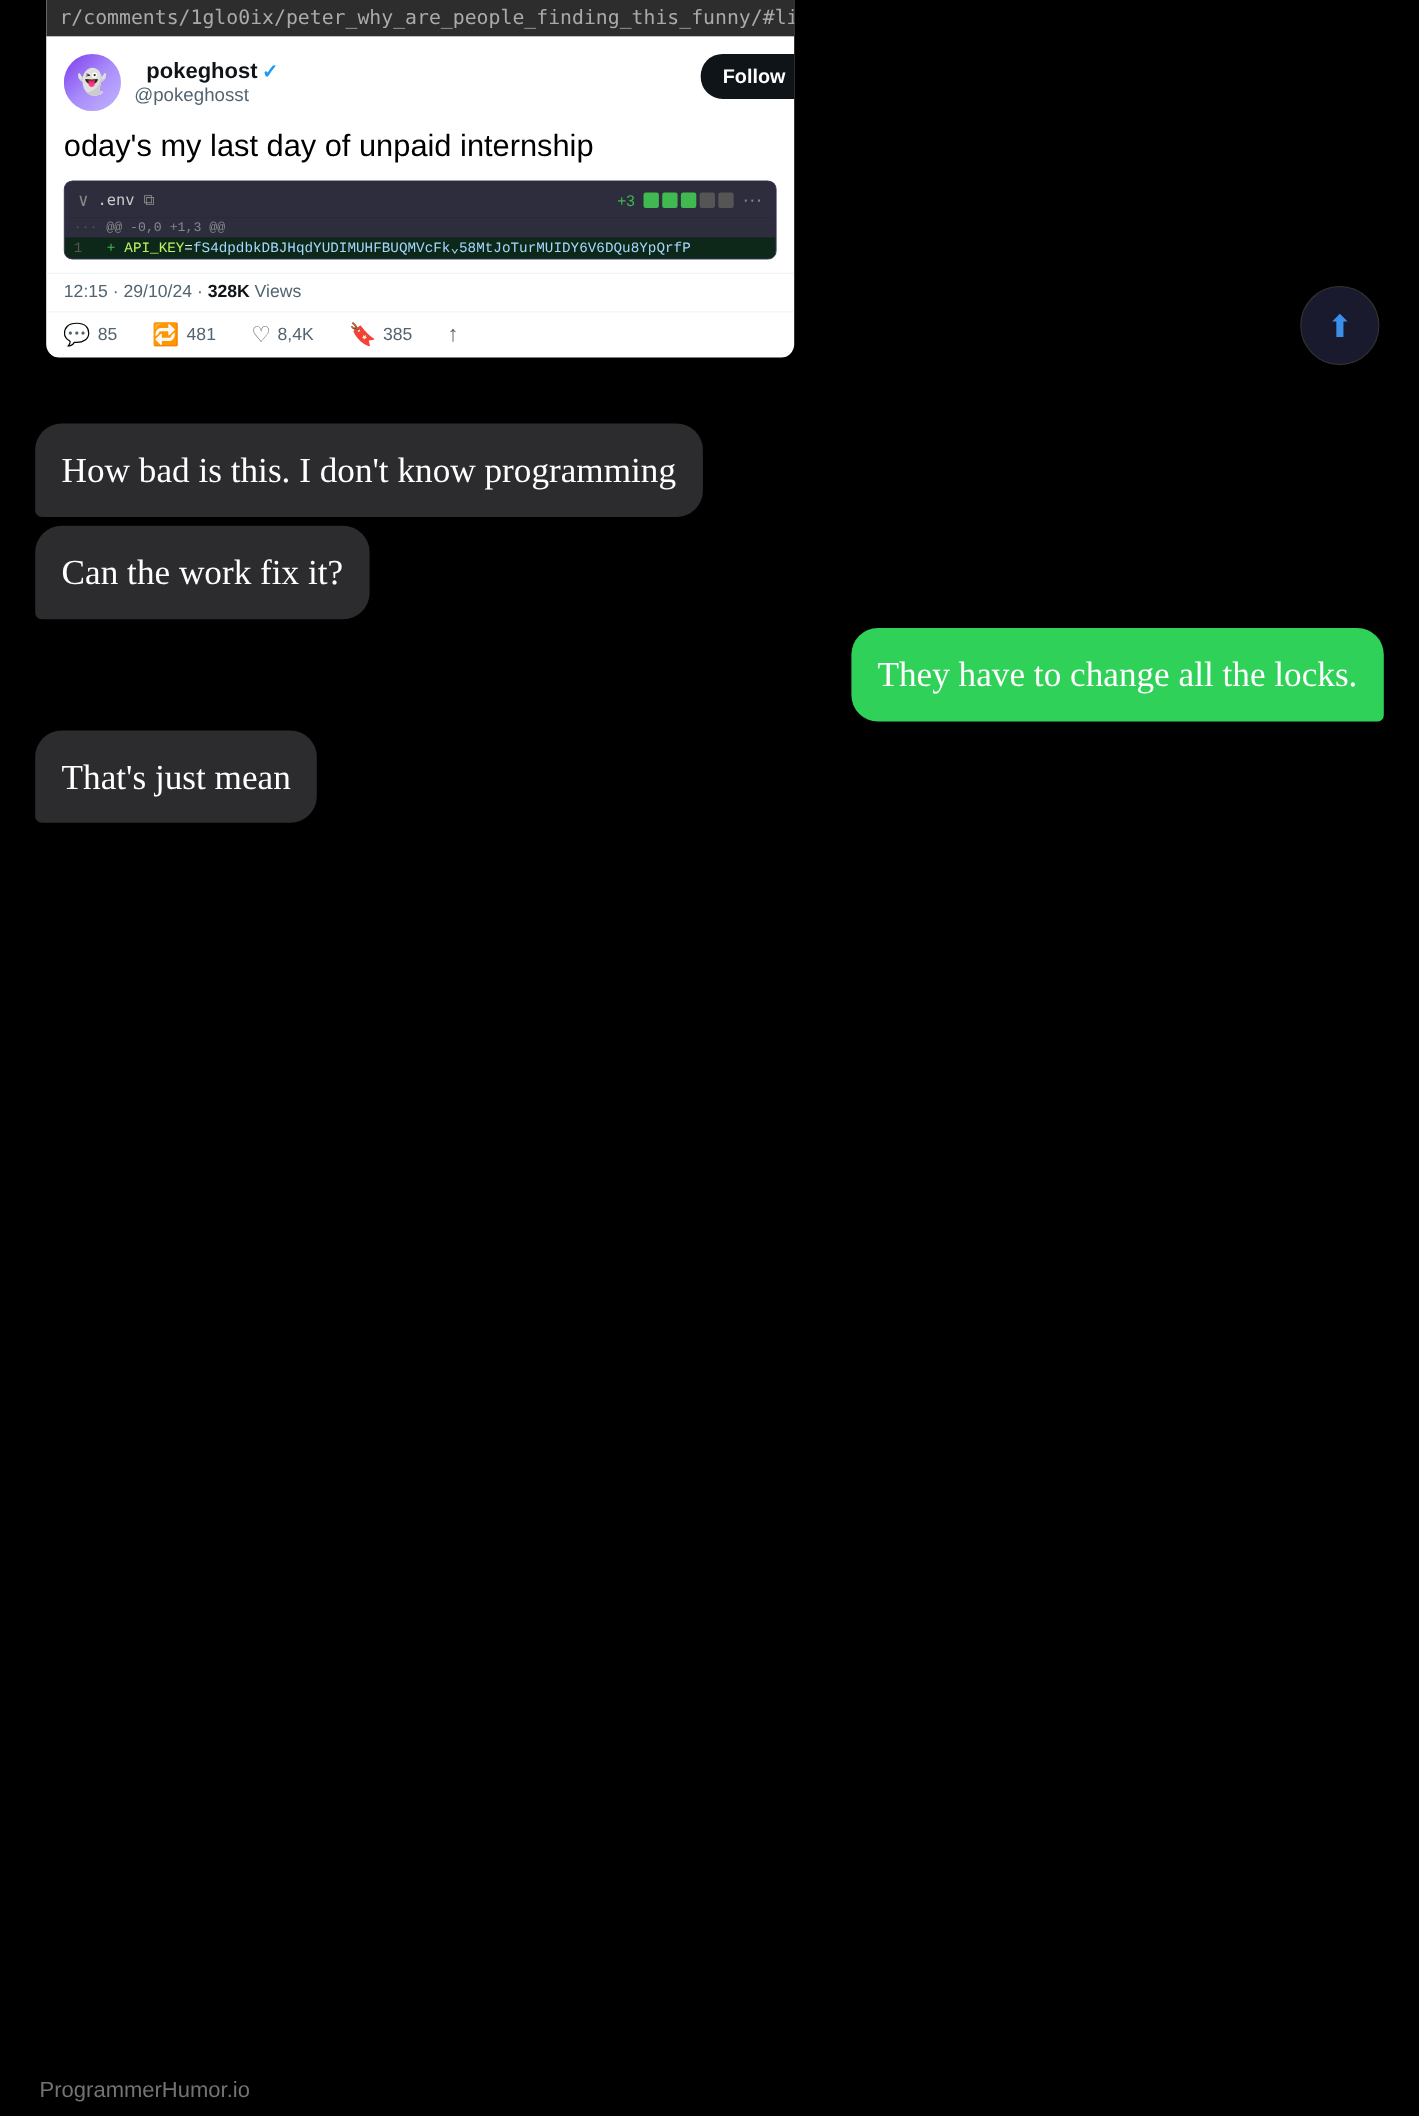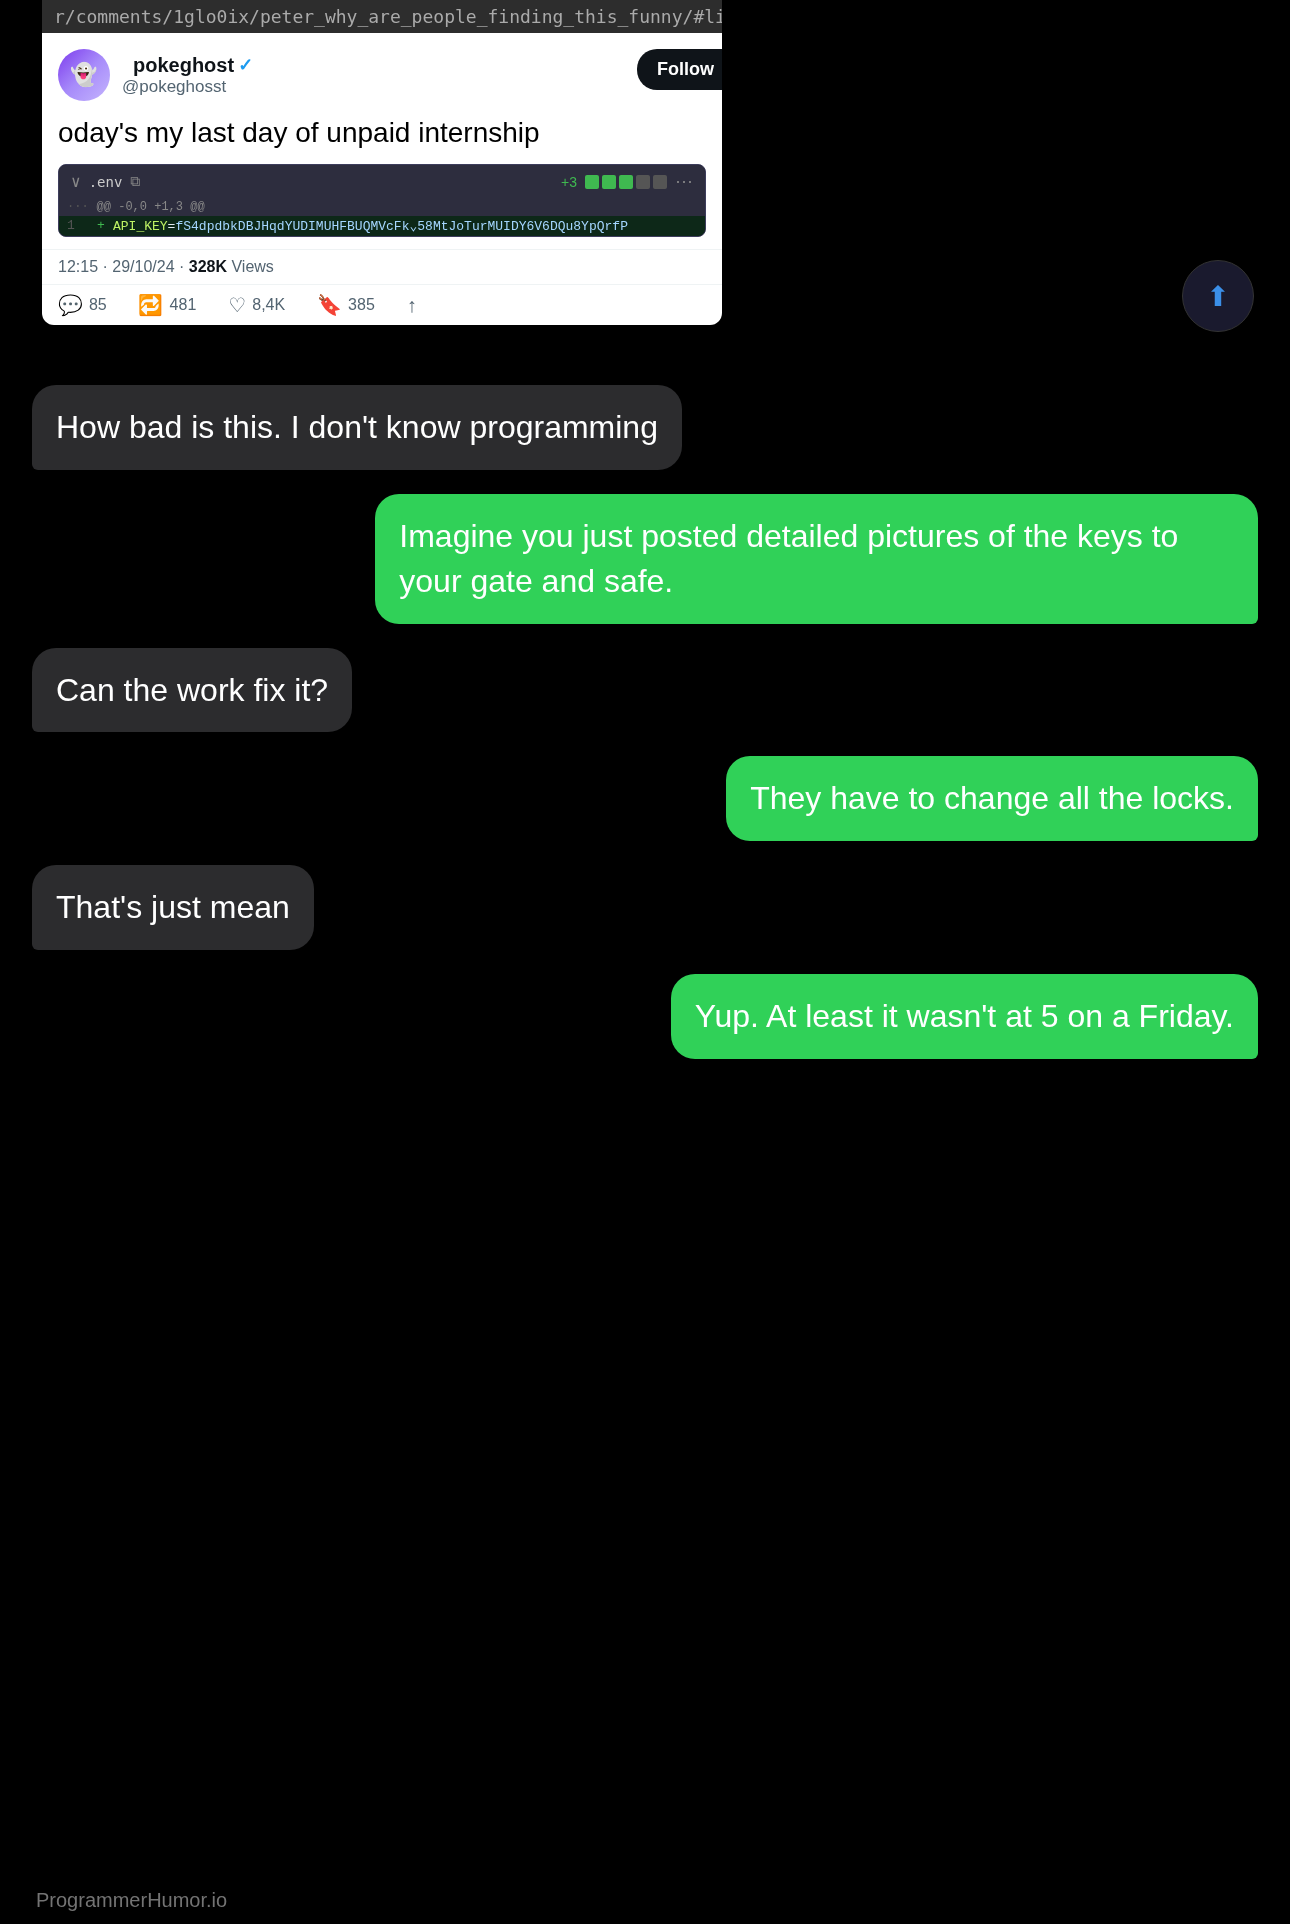--- a/index.html
+++ b/index.html
@@ -250,21 +250,22 @@
     .share-icon {
       color: #3b8fe8;
       font-size: 28px;
     }
 
     
     .chat-area {
       padding: 60px 32px 40px 32px;
       display: flex;
       flex-direction: column;
-      gap: 24px;
+      gap: 8px;
+      font-family: Liberation Serif, serif;
     }
 
     .message-row {
       display: flex;
       width: 100%;
     }
 
     .message-row.left {
       justify-content: flex-start;
     }
@@ -390,44 +391,34 @@
   <span class="share-icon">⬆</span>
 </div>
 
 <div class="chat-area">
   <div class="message-row left">
     <div class="message-bubble incoming">
       <span>How bad is this. I don't know programming</span>
     </div>
   </div>
 
-  <div class="message-row right">
-    <div class="message-bubble outgoing">
-      <span>Imagine you just posted detailed pictures of the keys to your gate and safe.</span>
-    </div>
-  </div>
 
   <div class="message-row left">
     <div class="message-bubble incoming">
       <span>Can the work fix it?</span>
     </div>
   </div>
 
   <div class="message-row right">
     <div class="message-bubble outgoing">
       <span>They have to change all the locks.</span>
     </div>
   </div>
 
   <div class="message-row left">
     <div class="message-bubble incoming">
       <span>That's just mean</span>
     </div>
   </div>
 
-  <div class="message-row right">
-    <div class="message-bubble outgoing">
-      <span>Yup. At least it wasn't at 5 on a Friday.</span>
-    </div>
-  </div>
 </div>
 
 <div class="watermark">ProgrammerHumor.io</div>
 
 </body></html>

